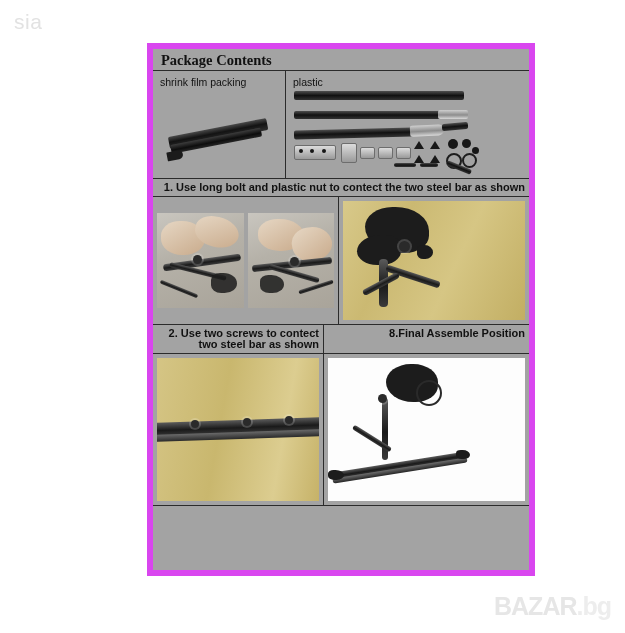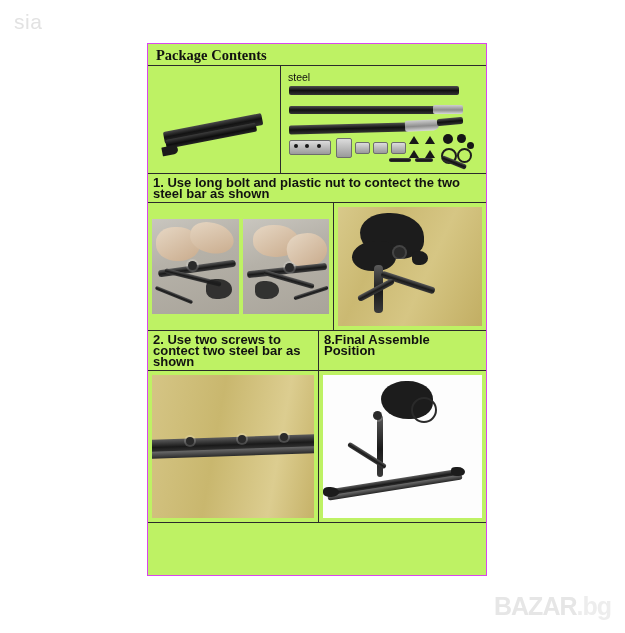--- a/index.html
+++ b/index.html
@@ -37,25 +37,25 @@
   }
   .wm-bazar .dot {
     color: #ededed;
   }
 
   
   .sheet {
     position: absolute;
     left: 147px;
     top: 43px;
-    width: 340px;
+    width: 388px;
     height: 533px;
-    border: 1px solid #d946ef;
-    box-sizing: border-box;
-    background: #bef264;
+    border: 6px solid #d946ef;
+    box-sizing: border-box;
+    background: #a3a3a3;
   }
 
   .section-title {
     font-family: "Liberation Serif", serif;
     font-weight: bold;
     font-size: 14.5px;
     color: #111;
     padding: 4px 0 4px 8px;
     border-bottom: 1px solid #2b2b2b;
     height: 22px;
@@ -156,27 +156,28 @@
   .tri {
     position: absolute;
     width: 0; height: 0;
     border-left: 5px solid transparent;
     border-right: 5px solid transparent;
     border-bottom: 8px solid #181818;
   }
 
   
   .step-label {
-    font-size: 13px;
+    font-size: 11px;
     font-weight: bold;
     color: #111;
     padding: 3px 4px 3px 5px;
     border-bottom: 1px solid #2b2b2b;
     font-family: "Liberation Sans", sans-serif;
     line-height: 11px;
+    text-align: right;
   }
   .row-1 {
     display: flex;
     border-bottom: 1px solid #2b2b2b;
     height: 127px;
   }
   .row-1 .left {
     width: 186px;
     border-right: 1px solid #2b2b2b;
     display: flex;
@@ -268,28 +269,29 @@
 <body>
 
 <div class="wm-sia">sia</div>
 
 <div class="sheet">
 
   <div class="section-title">Package Contents</div>
 
   <div class="pkg-row">
     <div class="pkg-left">
+      <div class="cap">shrink film packing</div>
       <div class="film-bar">
         <div class="bar"></div>
         <div class="bar2"></div>
         <div class="tip"></div>
       </div>
     </div>
     <div class="pkg-right">
-      <div class="cap">steel</div>
+      <div class="cap">plastic</div>
       <div class="unpack-art">
 
         <div class="ub" style="left:8px;  top:2px;  width:170px; height:9px;"></div>
         <div class="ub" style="left:8px;  top:22px; width:150px; height:8px;"></div>
         <div class="ub light" style="left:152px; top:21px; width:30px; height:9px;"></div>
         <div class="ub" style="left:8px;  top:40px; width:120px; height:9px; transform:rotate(-1.5deg);"></div>
         <div class="ub light" style="left:124px; top:36px; width:34px; height:11px; border-radius:3px 8px 8px 3px; transform:rotate(-3deg);"></div>
         <div class="ub" style="left:156px; top:34px; width:26px; height:7px; transform:rotate(-5deg);"></div>
 
         <div class="plate" style="left:8px; top:56px; width:40px; height:13px;"></div>

